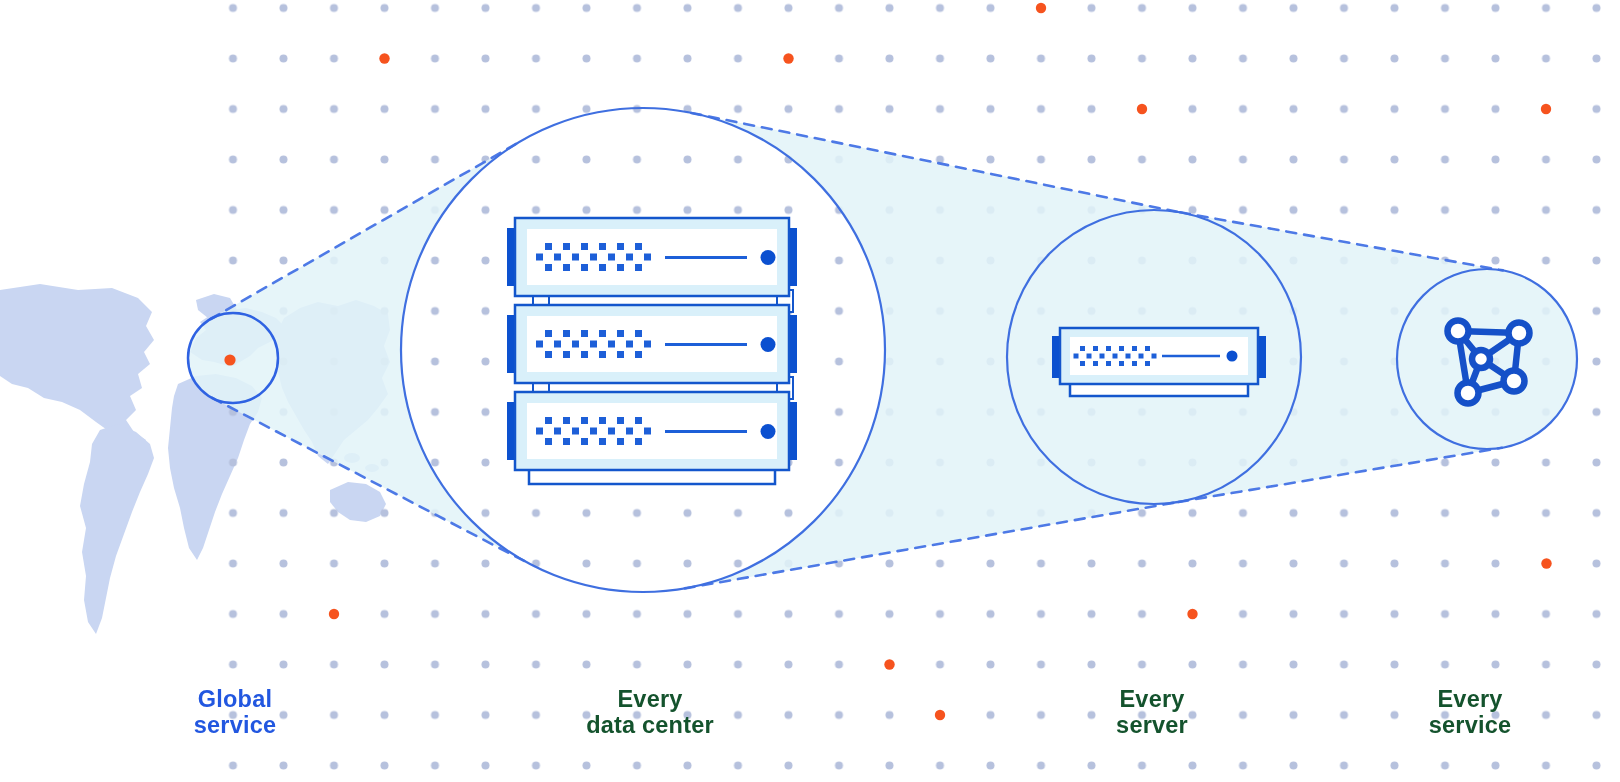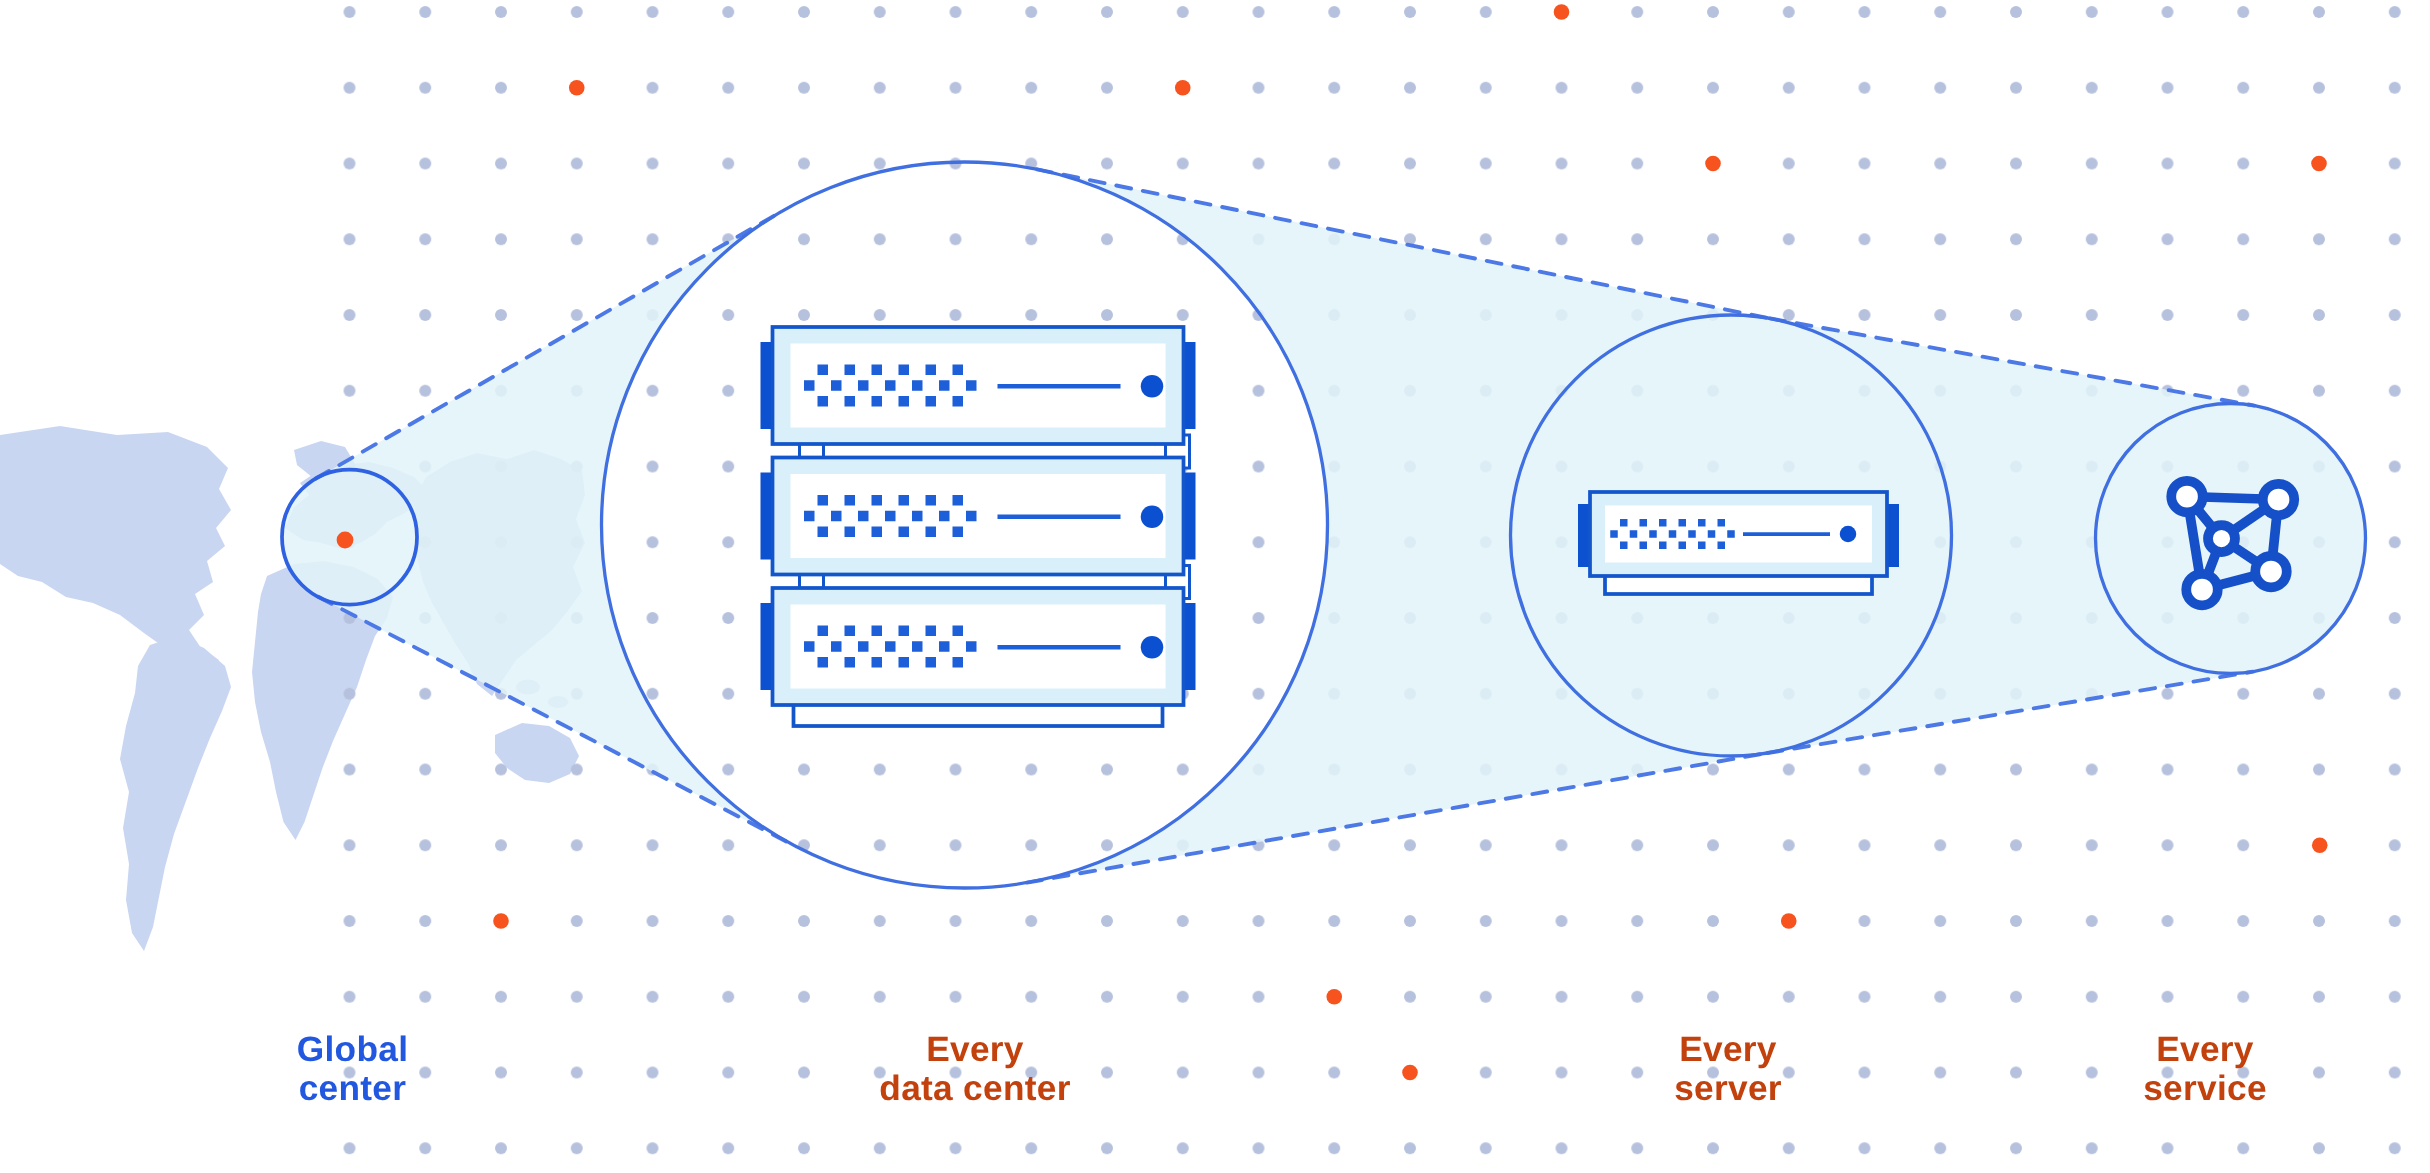--- a/index.html
+++ b/index.html
@@ -15,21 +15,21 @@
   .stage-label {
     position: absolute;
     top: 687px;
     transform: translateX(-50%);
     font-weight: 700;
     font-size: 23.5px;
     line-height: 25.5px;
     letter-spacing: 0.2px;
     text-align: center;
     white-space: pre-line;
-    color: #c2410c;
+    color: #14532d;
   }
   .label-global  { left: 235px;  color: #2257e0; }
   .label-dc      { left: 650px;  }
   .label-server  { left: 1152px; }
   .label-service { left: 1470px; }
 </style>
 </head>
 <body>
 
 <div id="canvas">
@@ -164,20 +164,20 @@
       <line x1="1481" y1="359" x2="1468" y2="393"></line>
       <circle cx="1458" cy="331" r="10.5" fill="#ffffff"></circle>
       <circle cx="1519" cy="333" r="10.5" fill="#ffffff"></circle>
       <circle cx="1514" cy="381" r="10.5" fill="#ffffff"></circle>
       <circle cx="1468" cy="393" r="10.5" fill="#ffffff"></circle>
       <circle cx="1481" cy="359" r="9" fill="#ffffff"></circle>
     </g>
   </svg>
 
   <div class="stage-label label-global">Global
-center</div>
+service</div>
   <div class="stage-label label-dc">Every
 data center</div>
   <div class="stage-label label-server">Every
 server</div>
   <div class="stage-label label-service">Every
 service</div>
 </div>
 
 </body></html>

